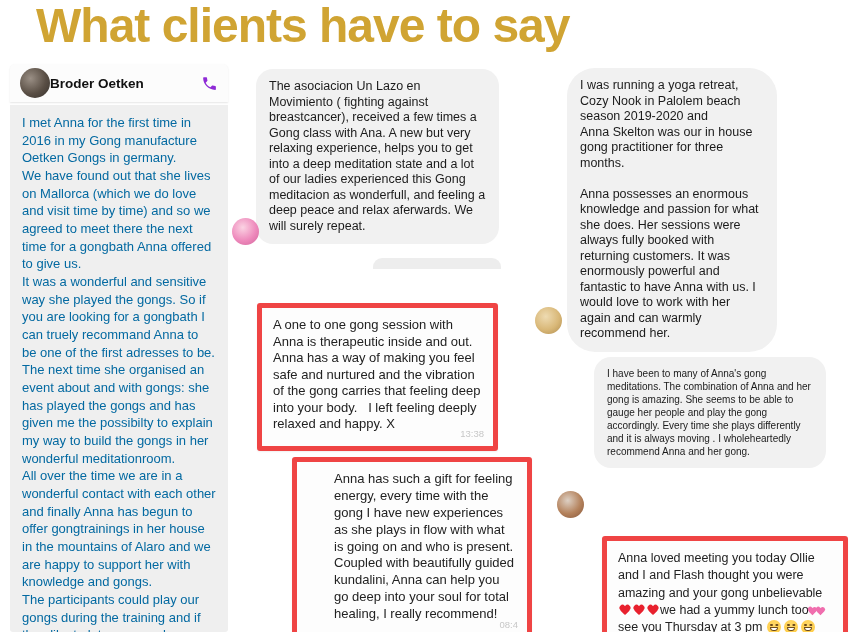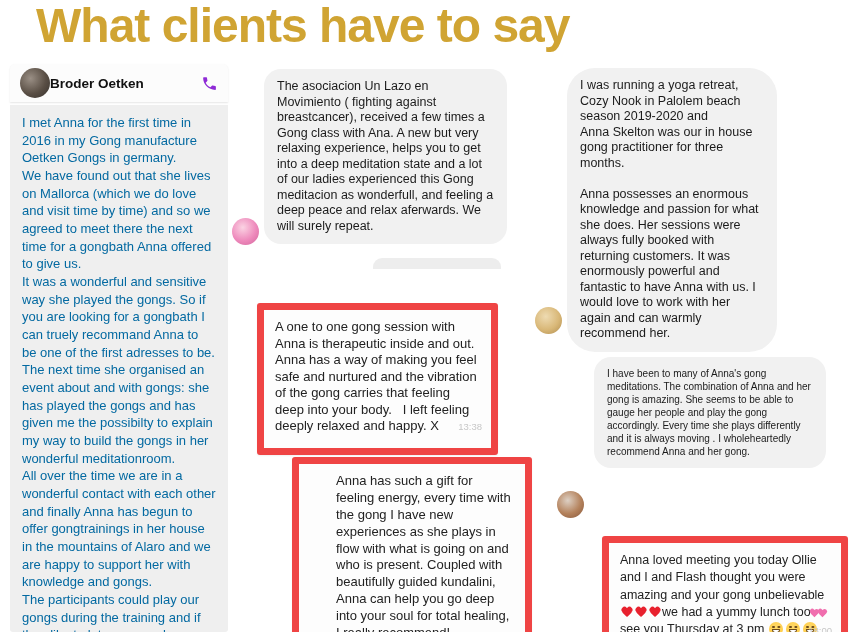--- a/index.html
+++ b/index.html
@@ -34,32 +34,32 @@
   .avatar-pink   { background:radial-gradient(circle at 40% 35%, #fbd3e3, #ee8abc 55%, #d2639b); }
   .avatar-tan    { background:radial-gradient(circle at 40% 35%, #eedbb2, #d9b878 55%, #b08c4e); }
   .avatar-orange { background:radial-gradient(circle at 40% 35%, #ddd0c4, #b4825c 55%, #85553a); }
   
   .bubble-gray {
     position:absolute; background:#f1f1f1; border-radius:17px;
     padding:10px 13px; box-sizing:border-box;
     font-size:12.5px; line-height:1.24; white-space:pre-wrap; color:#1b1b1b;
   }
   .bubble-white {
-    position:absolute; background:#fdfdfd; border:7px solid #ef4444; border-radius:3px;
+    position:absolute; background:#fdfdfd; border:5px solid #ef4444; border-radius:3px;
     box-shadow:0 1px 2px rgba(0,0,0,0.06);
     padding:9px 11px 13px 11px; box-sizing:border-box;
     font-size:13px; line-height:1.3; color:#222;
   }
   .bubble-white .msg-text { white-space:pre-wrap; }
-  .bubble-time { position:absolute; right:9px; bottom:14px; font-size:9.5px; color:#c7c7c7; }
+  .bubble-time { position:absolute; right:9px; bottom:5px; font-size:9.5px; color:#c7c7c7; }
   .bubble-fragment {
     position:absolute; left:373px; top:258px; width:128px; height:11px;
     background:#ededed; border-radius:9px 9px 0 0;
   }
-  #mid-b1 { left:256px; top:69px; width:243px;margin-left:8px; }
+  #mid-b1 { left:256px; top:69px; width:243px; }
   #mid-avatar { left:232px; top:218px; }
   #mid-b2 { left:257px; top:303px; width:241px; line-height:1.27; }
   #mid-b3 { left:292px; top:457px; width:240px;padding-left:37px; }
   #right-b1 { left:567px; top:68px; width:210px;border-radius:28px; }
   #right-avatar1 { left:535px; top:307px; }
   #right-b2 { left:594px; top:357px; width:232px; font-size:10px; line-height:1.3; }
   #right-avatar2 { left:557px; top:491px; }
   #right-b3 { left:602px; top:536px; width:246px; font-size:12.5px; line-height:1.38; }
   .msg-link { color:#222; text-decoration:underline; cursor:pointer; }
   

